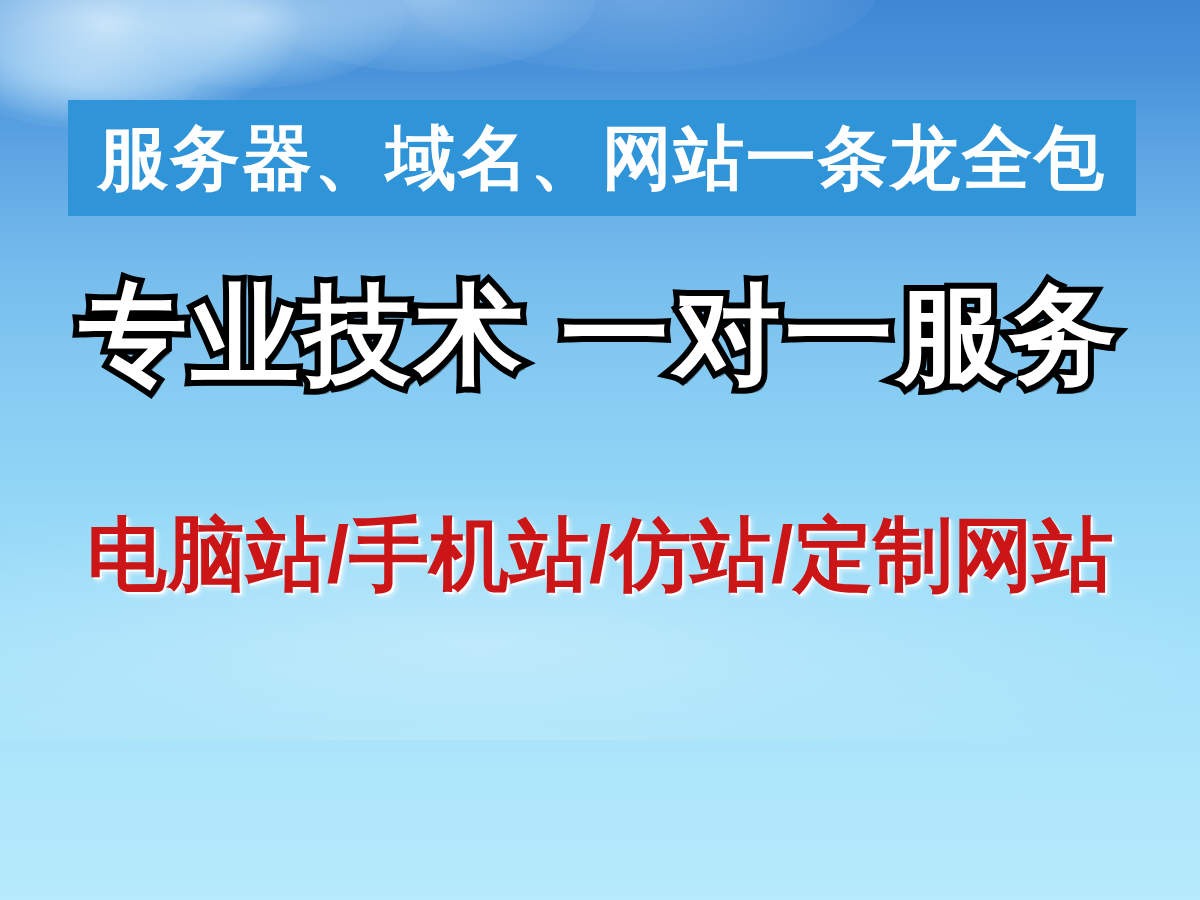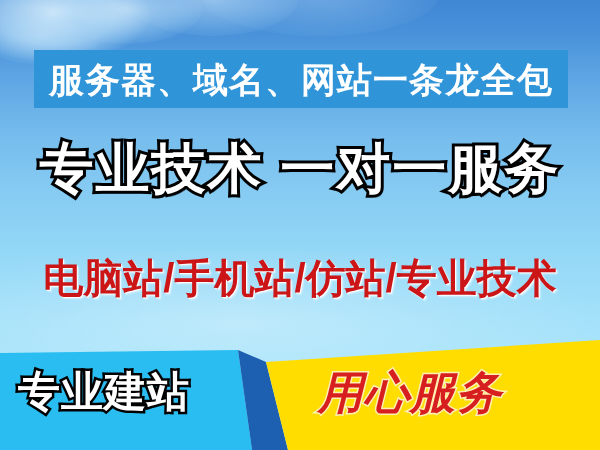--- a/index.html
+++ b/index.html
@@ -201,31 +201,17 @@
 
   <div class="headline-bar">
     <span class="txt">服务器、域名、网站一条龙全包</span>
   </div>
 
   <div class="headline-outline">
     <span class="txt">专业技术 一对一服务</span>
   </div>
 
   <div class="headline-red">
-    <span class="txt">电脑站/手机站/仿站/专业技术</span>
+    <span class="txt">电脑站/手机站/仿站/定制网站</span>
   </div>
 
-  <div class="ribbons">
-    <svg class="ribbon-shape" viewBox="0 0 600 110" preserveAspectRatio="none">
-
-      <polygon points="0,13 238,10 252,110 0,110" fill="#29bdf2"></polygon>
-
-      <polygon points="238,10 266,22 288,110 252,110" fill="#1d5fb0"></polygon>
-
-      <polygon points="266,22 600,0 600,110 288,110" fill="#ffdd00"></polygon>
-    </svg>
-
-    <span class="ribbon-label ribbon-left-label">专业建站</span>
-
-    <span class="ribbon-label ribbon-right-label">用心服务</span>
-  </div>
 
 </div>
 
 </body></html>

